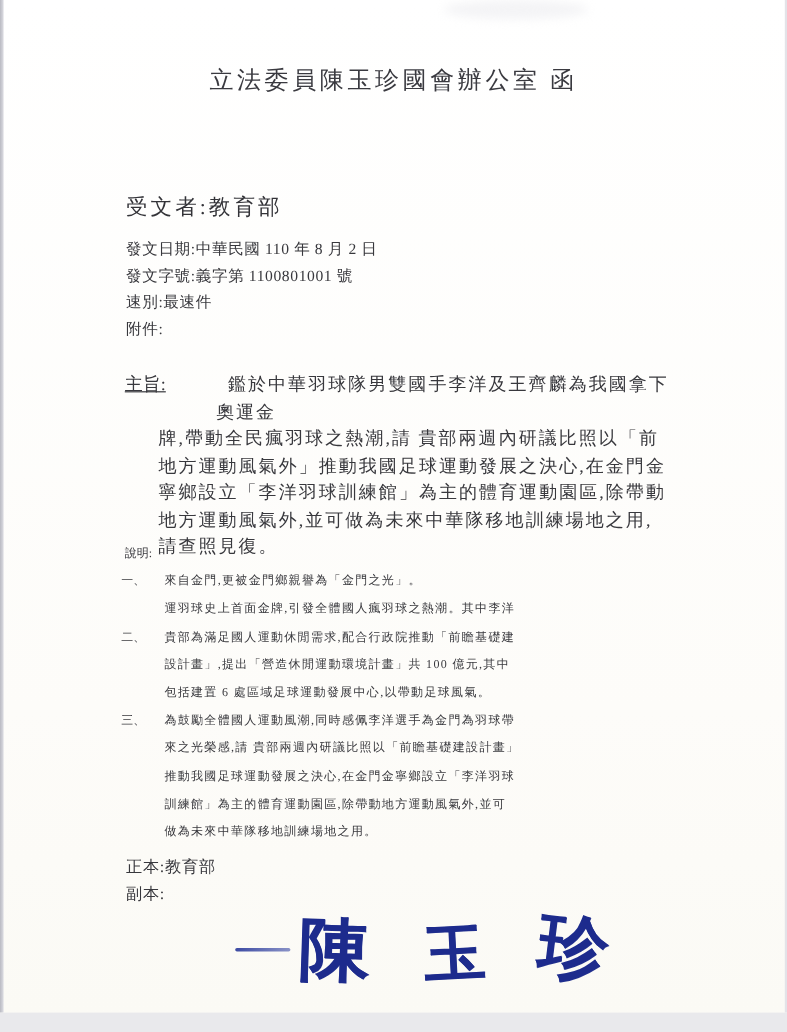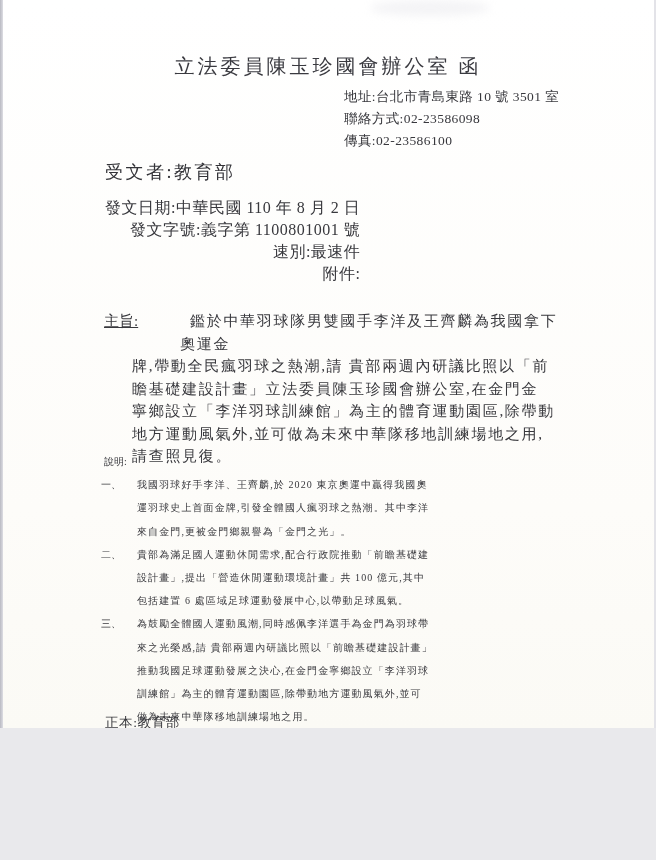--- a/index.html
+++ b/index.html
@@ -1,20 +1,20 @@
 <!DOCTYPE html>
 <html><head>
 <meta charset="utf-8">
 <style>
   * { margin: 0; padding: 0; box-sizing: border-box; }
   html, body { background: #e9e9ec; }
   .page {
     position: relative;
     width: 656px;
-    height: 728px;
+    height: 844px;
     margin: 0 auto;
     background: linear-gradient(180deg, #ffffff 0%, #fdfcf9 70%, #fbfaf5 100%);
     font-family: "Liberation Serif", "DejaVu Serif", serif;
     color: #38383d;
     overflow: hidden;
   }
   .edge-left {
     position: absolute; left: 0; top: 0; width: 3px; height: 100%;
     background: linear-gradient(90deg, #b9bac2, #dddde3);
   }
@@ -35,21 +35,21 @@
   .addr-block {
     position: absolute; left: 344px; top: 86px;
     font-size: 13.5px; line-height: 22px; letter-spacing: 0.4px;
   }
   .recipient {
     position: absolute; left: 105px; top: 160px;
     font-size: 18px; letter-spacing: 2.5px; color: #333338;
   }
   .meta-block {
     position: absolute; left: 105px; top: 197px;
-    font-size: 16px; line-height: 22px; letter-spacing: 0.5px; text-align: right;
+    font-size: 13px; line-height: 22px; letter-spacing: 0.5px;
   }
   .subject-block {
     position: absolute; left: 132px; top: 310px;
     width: 440px;
     font-size: 15px; line-height: 22.5px; letter-spacing: 1.7px;
   }
   .subject-label {
     position: absolute; left: -28px; top: 0;
     letter-spacing: 0;
     text-decoration: underline;
@@ -98,53 +98,47 @@
 </head>
 <body>
 
 <div class="page">
   <div class="edge-left"></div>
   <div class="edge-right"></div>
   <div class="smudge-top"></div>
 
   <div class="title">立法委員陳玉珍國會辦公室  函</div>
 
-  <div class="addr-block">
-    <div>地址:台北市青島東路 10 號 3501 室</div>
-    <div>聯絡方式:02-23586098</div>
-    <div>傳真:02-23586100</div>
-  </div>
 
   <div class="recipient">受文者:教育部</div>
 
   <div class="meta-block">
     <div>發文日期:中華民國 110 年 8 月 2 日</div>
     <div>發文字號:義字第 1100801001 號</div>
     <div>速別:最速件</div>
     <div>附件:</div>
   </div>
 
   <div class="subject-block">
     <span class="subject-label">主旨:</span>
     <div class="subject-line-first">鑑於中華羽球隊男雙國手李洋及王齊麟為我國拿下奧運金</div>
     <div>牌,帶動全民瘋羽球之熱潮,請 貴部兩週內研議比照以「前</div>
-    <div>瞻基礎建設計畫」立法委員陳玉珍國會辦公室,在金門金</div>
+    <div>地方運動風氣外」推動我國足球運動發展之決心,在金門金</div>
     <div>寧鄉設立「李洋羽球訓練館」為主的體育運動園區,除帶動</div>
     <div>地方運動風氣外,並可做為未來中華隊移地訓練場地之用,</div>
     <div>請查照見復。</div>
   </div>
 
   <div class="explain-block">
     <div class="explain-label">說明:</div>
 
     <div class="explain-item">
       <span class="item-no">一、</span>
-      <div>我國羽球好手李洋、王齊麟,於 2020 東京奧運中贏得我國奧</div>
+      <div>來自金門,更被金門鄉親譽為「金門之光」。</div>
       <div>運羽球史上首面金牌,引發全體國人瘋羽球之熱潮。其中李洋</div>
-      <div>來自金門,更被金門鄉親譽為「金門之光」。</div>
     </div>
 
     <div class="explain-item">
       <span class="item-no">二、</span>
       <div>貴部為滿足國人運動休閒需求,配合行政院推動「前瞻基礎建</div>
       <div>設計畫」,提出「營造休閒運動環境計畫」共 100 億元,其中</div>
       <div>包括建置 6 處區域足球運動發展中心,以帶動足球風氣。</div>
     </div>
 
     <div class="explain-item">

